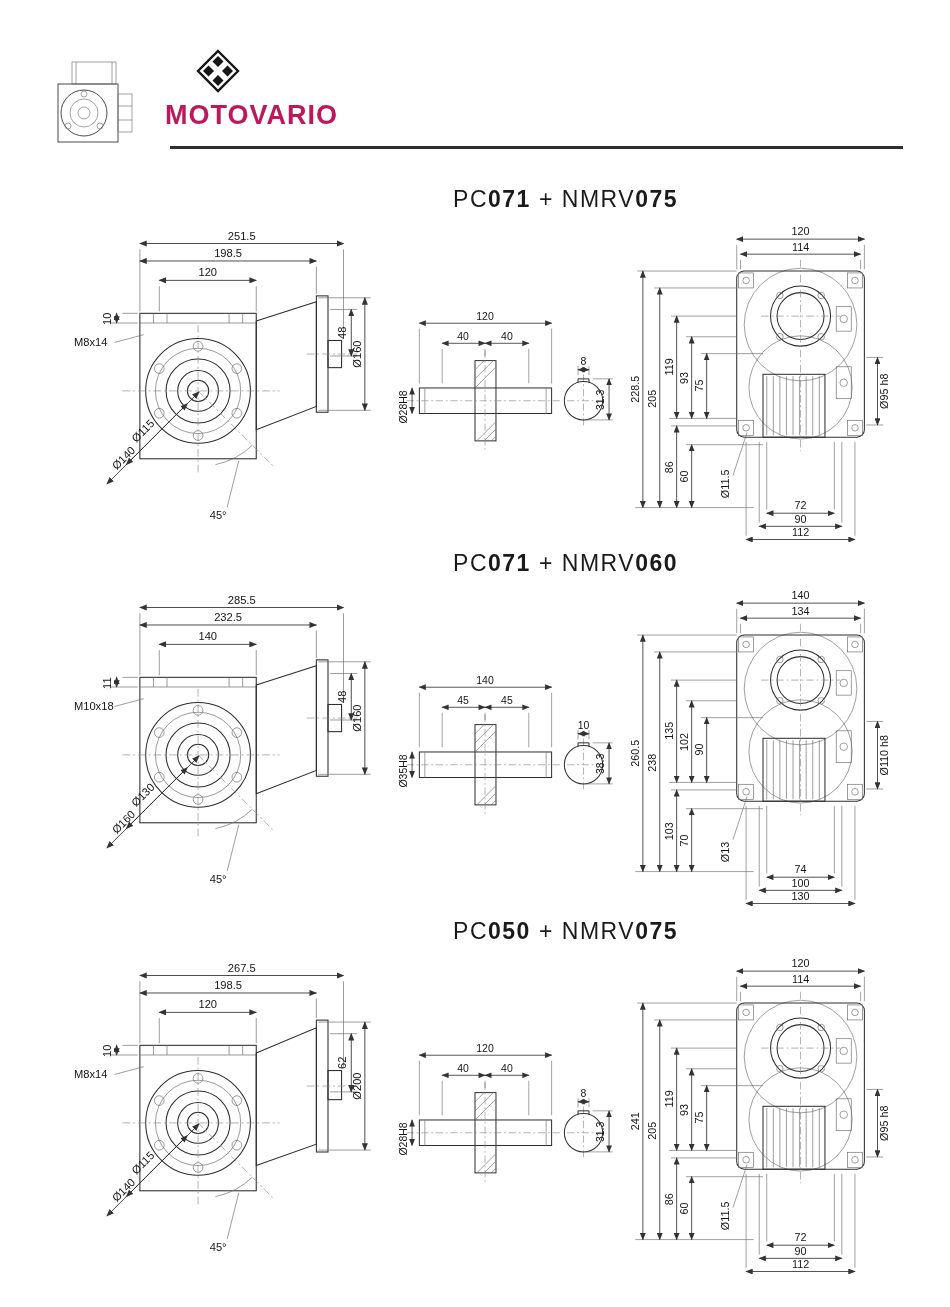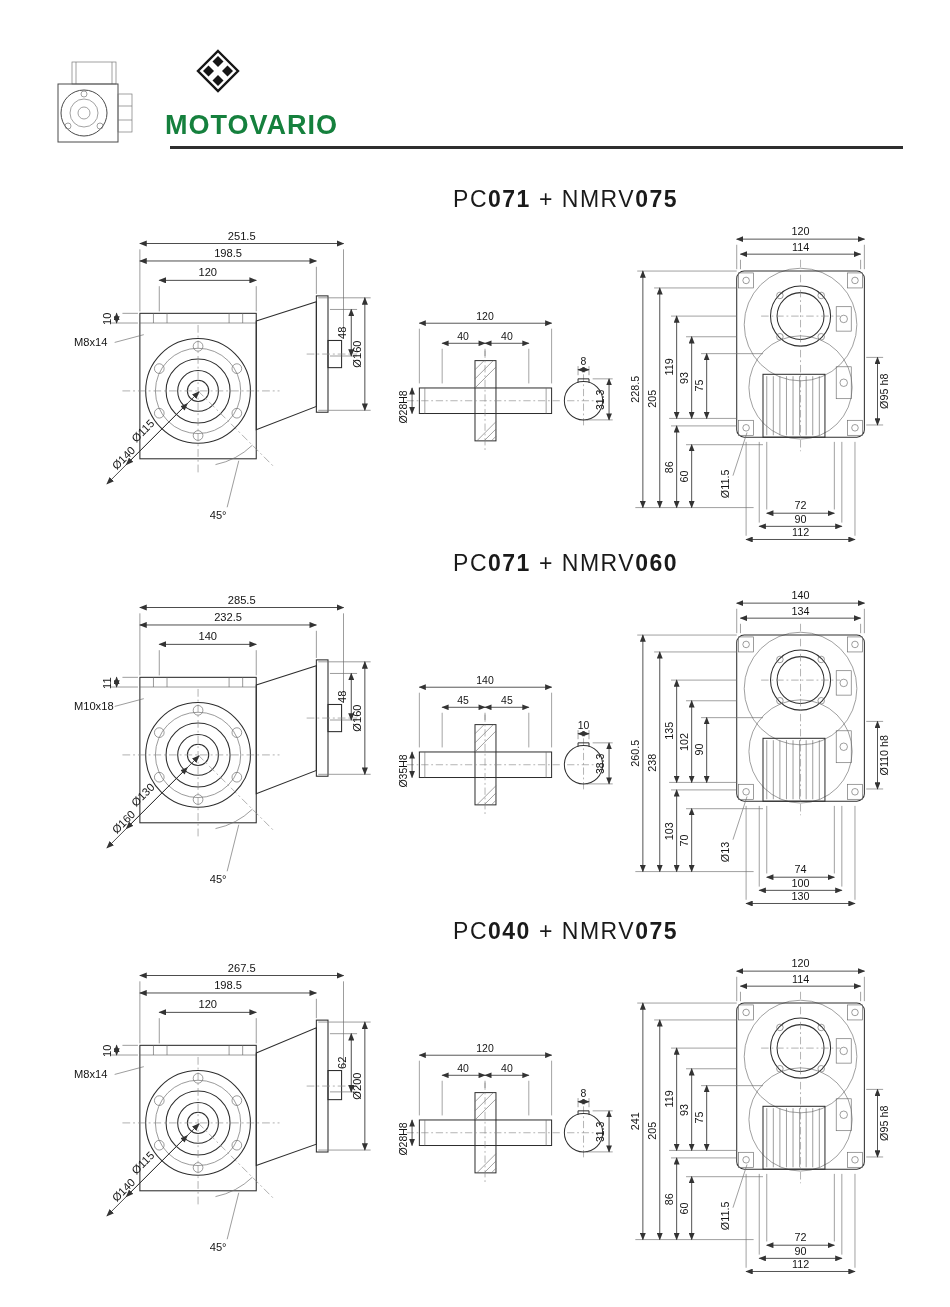--- a/index.html
+++ b/index.html
@@ -4,21 +4,21 @@
 <style>
   *{margin:0;padding:0;box-sizing:border-box}
   html,body{width:950px;height:1307px;background:#fff;font-family:"Liberation Sans",sans-serif;color:#141414;overflow:hidden}
   .page{position:relative;width:950px;height:1307px;background:#fff}
 
   
   .header{position:absolute;left:0;top:0;width:950px;height:160px}
   .thumb{position:absolute;left:42px;top:48px}
   .logo{position:absolute;left:165px;top:48px}
   .logo .mark{margin-left:30px}
-  .brand{font-size:27px;font-weight:bold;letter-spacing:1px;color:#15803d;margin-top:12px}
+  .brand{font-size:27px;font-weight:bold;letter-spacing:1px;color:#be185d;margin-top:2px}
   .rule{position:absolute;left:170px;top:146px;width:733px;height:3px;background:#2e2e2e}
 
   
   .section{position:absolute;left:0;width:774px;height:366px}
   #sec0{top:168px}#sec1{top:532px}#sec2{top:900px}
   .sec-title{position:absolute;right:96px;top:18px;font-size:23px;letter-spacing:1.5px;color:#1a1a1a;white-space:nowrap}
   .sec-title b{font-weight:bold}
   .sec-title .plus{margin:0 8px}
 
   .draw{position:absolute}
@@ -519,21 +519,21 @@
         <text x="114" y="290" transform="rotate(-90 114 290)">Ø13</text>
         <text x="190" y="302" text-anchor="middle">74</text>
         <text x="190" y="316" text-anchor="middle">100</text>
         <text x="190" y="330" text-anchor="middle">130</text>
       </g>
     </svg>
   </div>
 
   <div class="section" id="sec2">
     <div class="sec-title">
-      <span>PC</span><b>040</b><span class="plus">+</span><span>NMRV</span><b>075</b>
+      <span>PC</span><b>050</b><span class="plus">+</span><span>NMRV</span><b>075</b>
     </div>
 
     <svg class="draw side" width="320" height="320" viewBox="0 0 330 330">
       <g class="geo">
         <rect x="70" y="88" width="120" height="150"></rect>
         <line class="t" x1="70" y1="98" x2="190" y2="98"></line>
         <line class="t" x1="84" y1="88" x2="84" y2="98"></line>
         <line class="t" x1="98" y1="88" x2="98" y2="98"></line>
         <line class="t" x1="162" y1="88" x2="162" y2="98"></line>
         <line class="t" x1="176" y1="88" x2="176" y2="98"></line>

